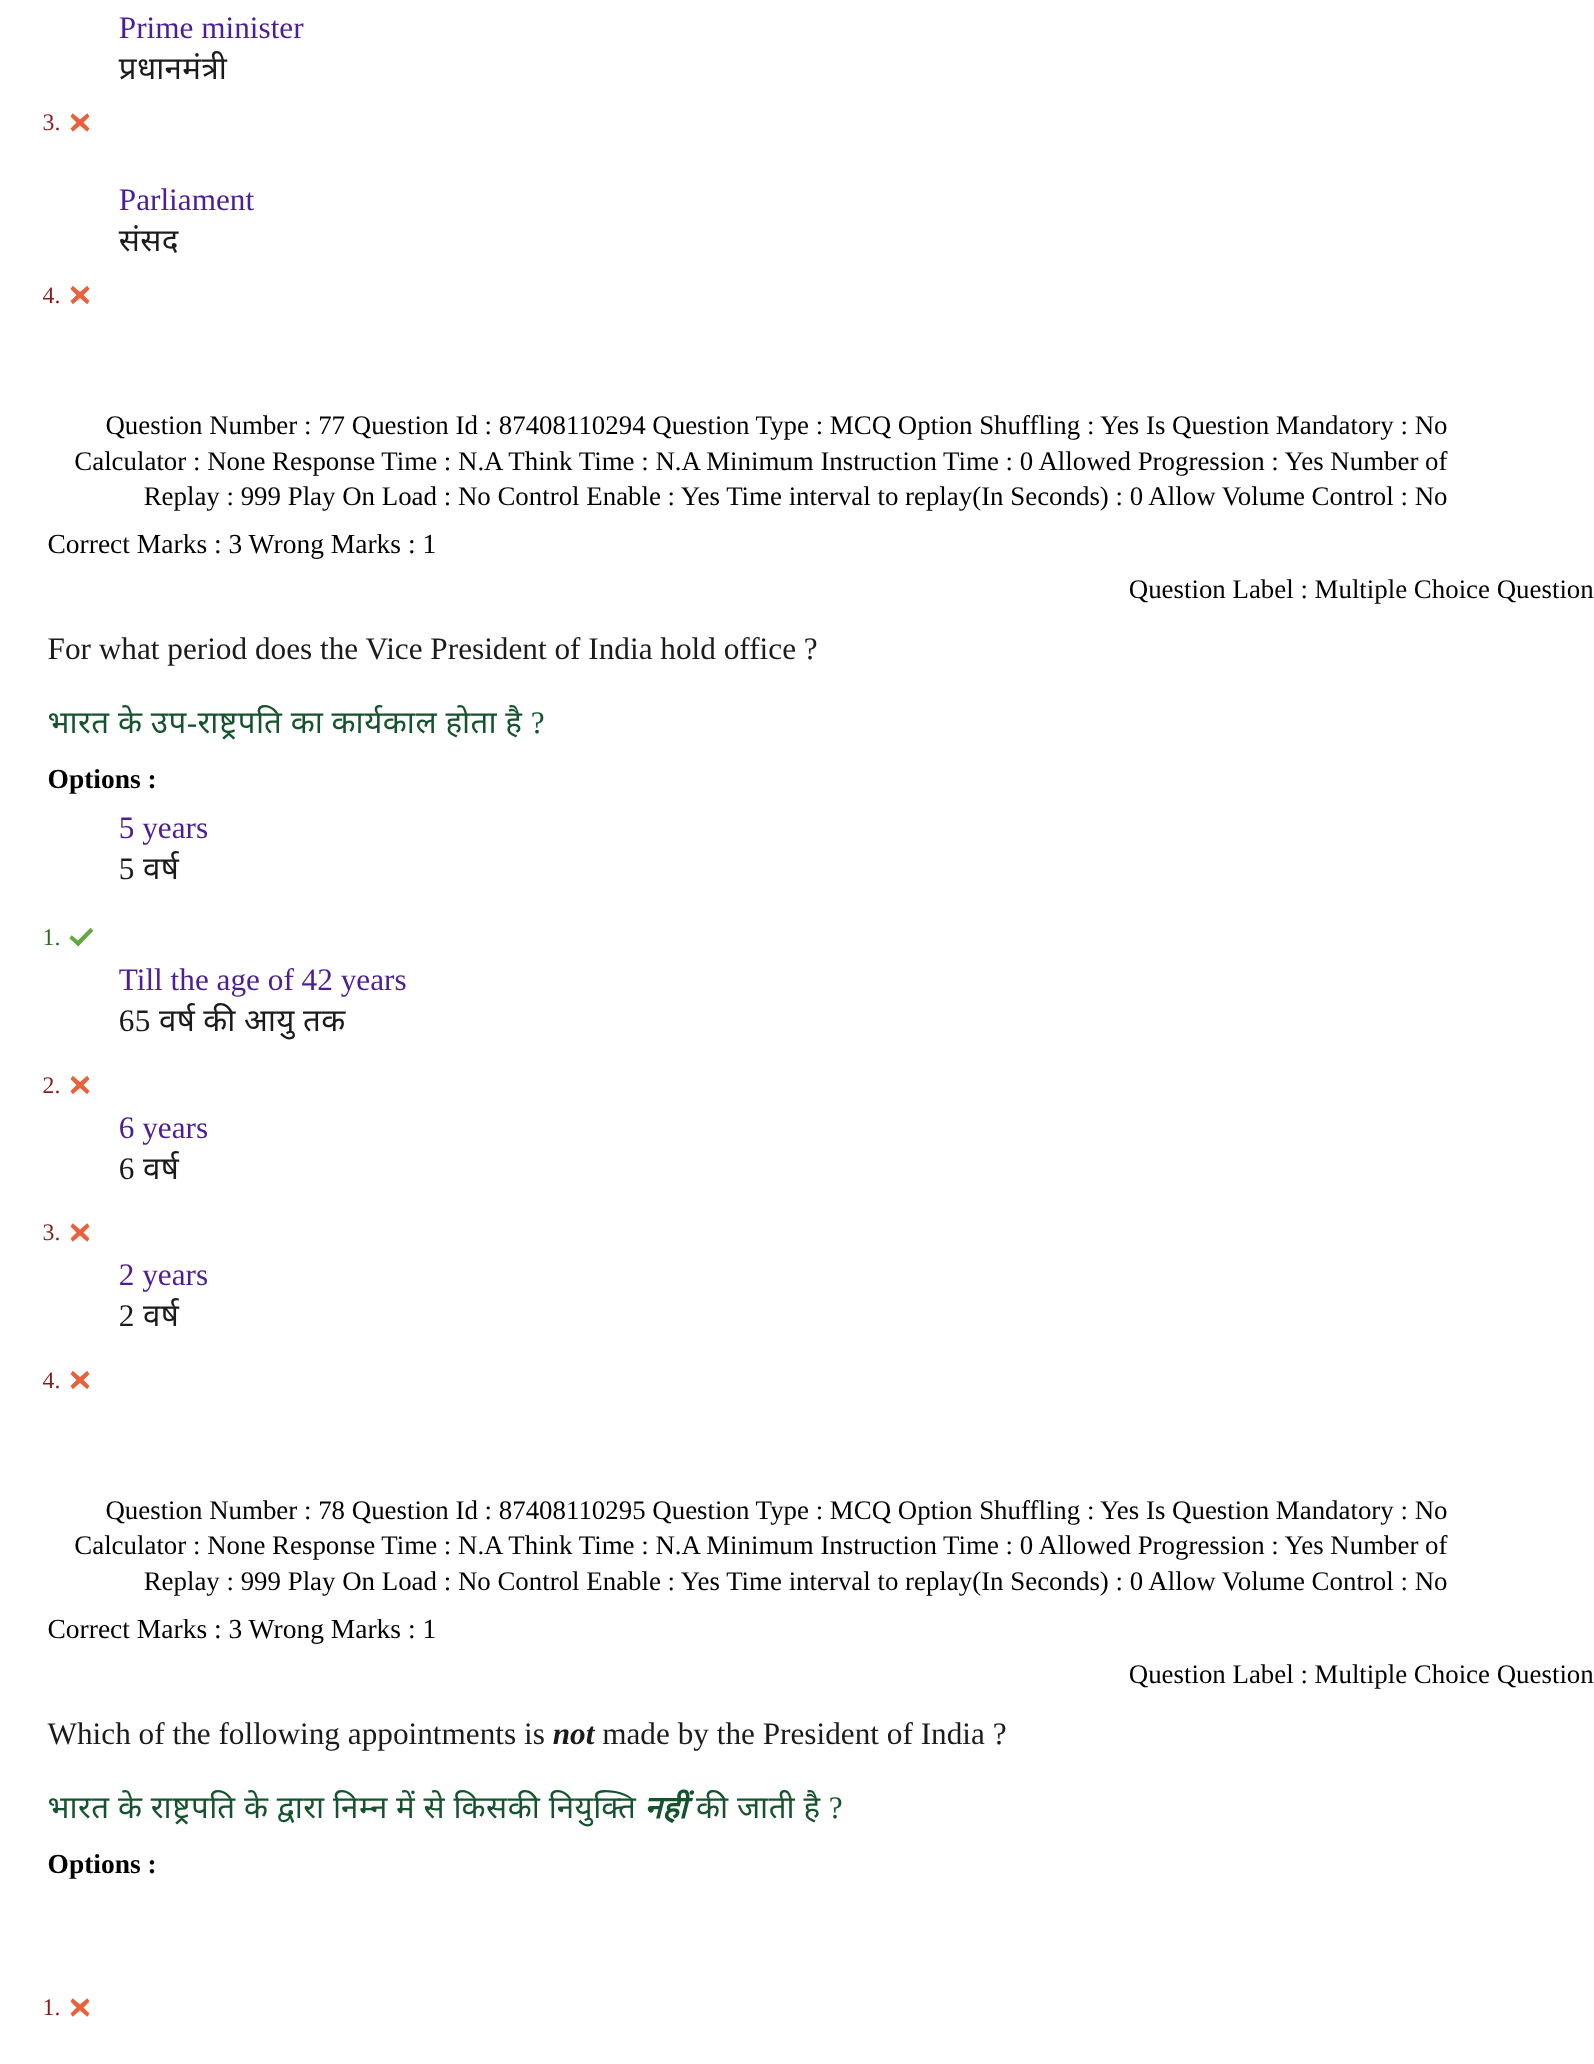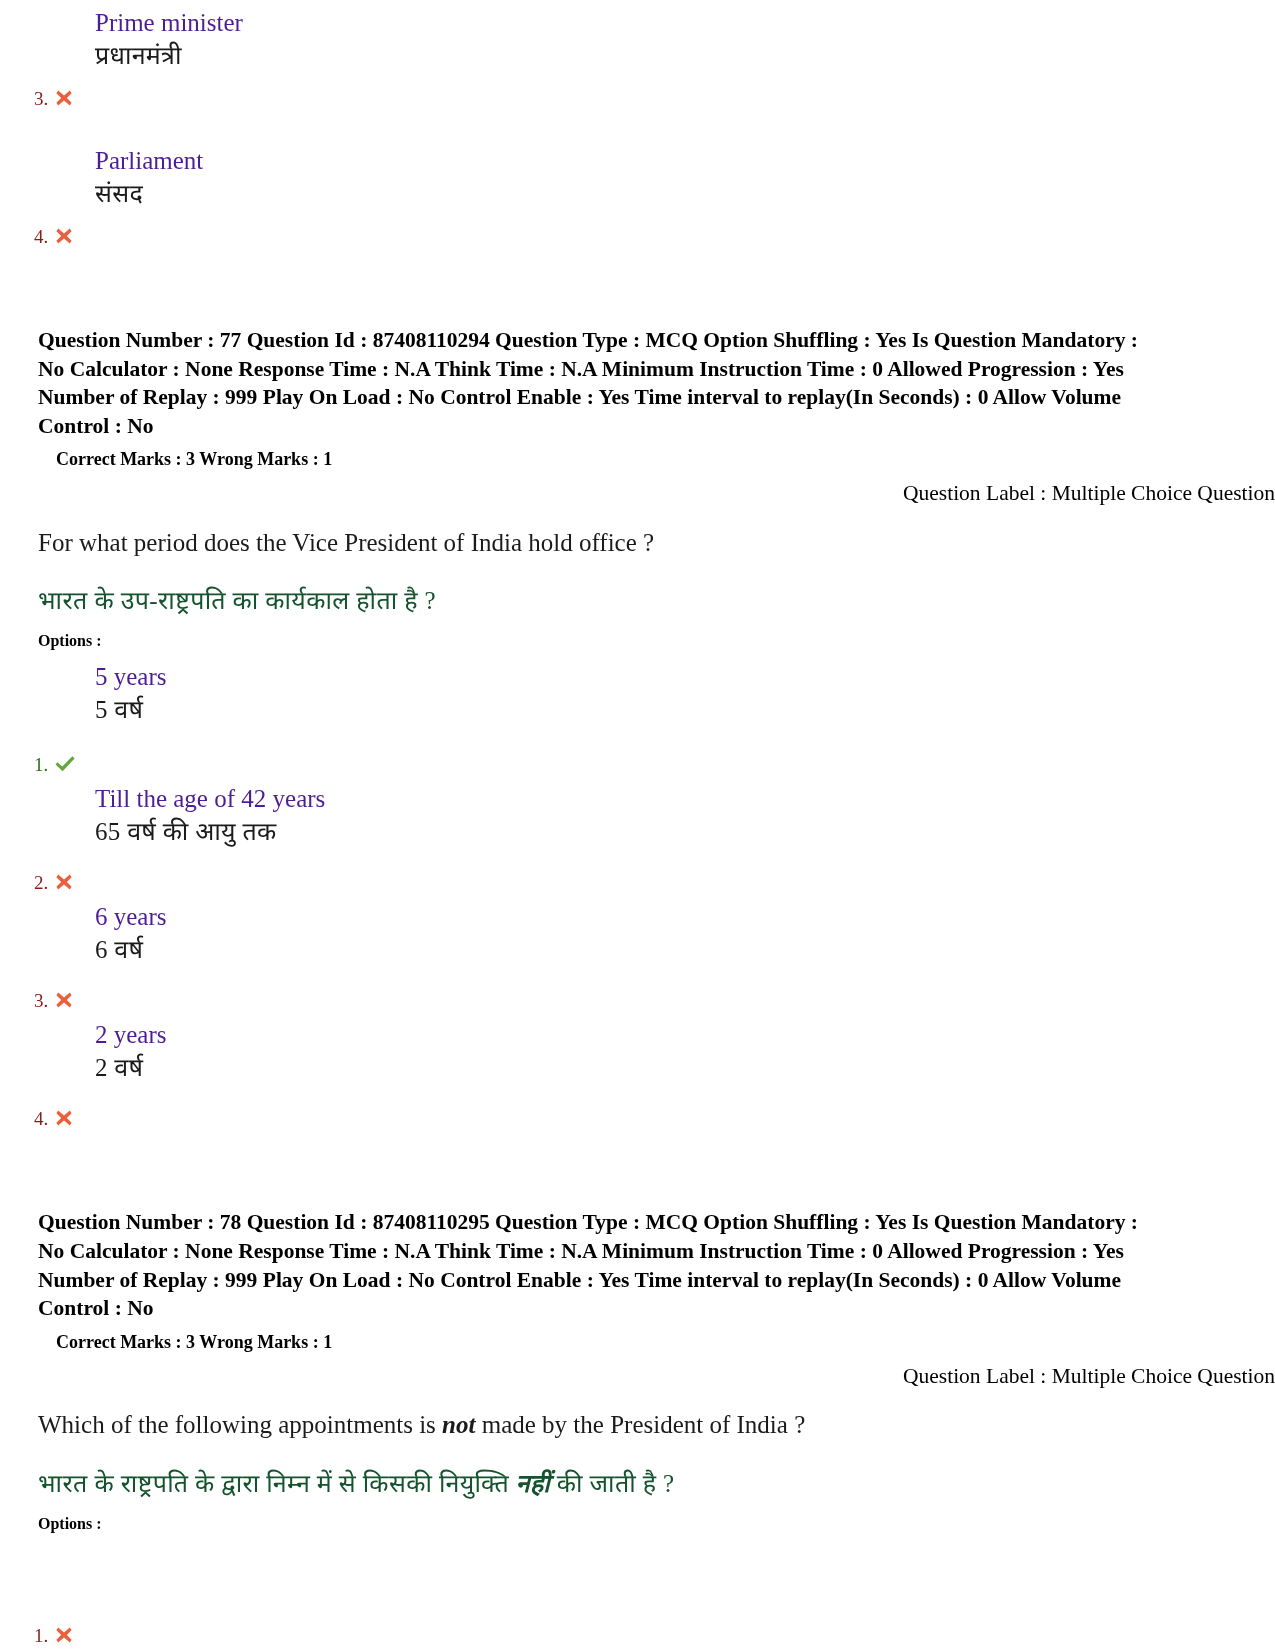--- a/index.html
+++ b/index.html
@@ -67,33 +67,33 @@
     display: block;
     font-size: 25px;
     line-height: 1.34;
     color: #1b1b1b;
     font-family: "Liberation Serif", "DejaVu Serif", serif;
     letter-spacing: 0.3px;
   }
 
   
   .meta-block {
-    font-weight: bold;
+    font-weight: normal;
     font-size: 21.5px;
     line-height: 1.33;
     color: #000;
     max-width: 1120px;
     margin: 0 0 0 38px;
-    text-align: left;
+    text-align: right;
   }
   .meta-marks {
-    font-weight: bold;
-    font-size: 18px;
+    font-weight: normal;
+    font-size: 22px;
     line-height: 1.5;
-    margin: 6px 0 0 56px;
+    margin: 6px 0 0 38px;
   }
   .meta-label {
     font-weight: normal;
     font-size: 21.5px;
     line-height: 1.5;
     margin: 4px 0 0 38px;
     text-align: right;
   }
 
   
@@ -111,21 +111,21 @@
     font-size: 25px;
     line-height: 1.4;
     color: #14532d;
     letter-spacing: 0.4px;
     margin-top: 24px;
   }
   .ital { font-style: italic; font-weight: bold; }
 
   .options-head {
     font-weight: bold;
-    font-size: 16px;
+    font-size: 22px;
     margin: 14px 0 0 38px;
   }
 
   .spacer-lg { height: 74px; }
 </style>
 </head>
 <body>
 
 <div class="page">
 

